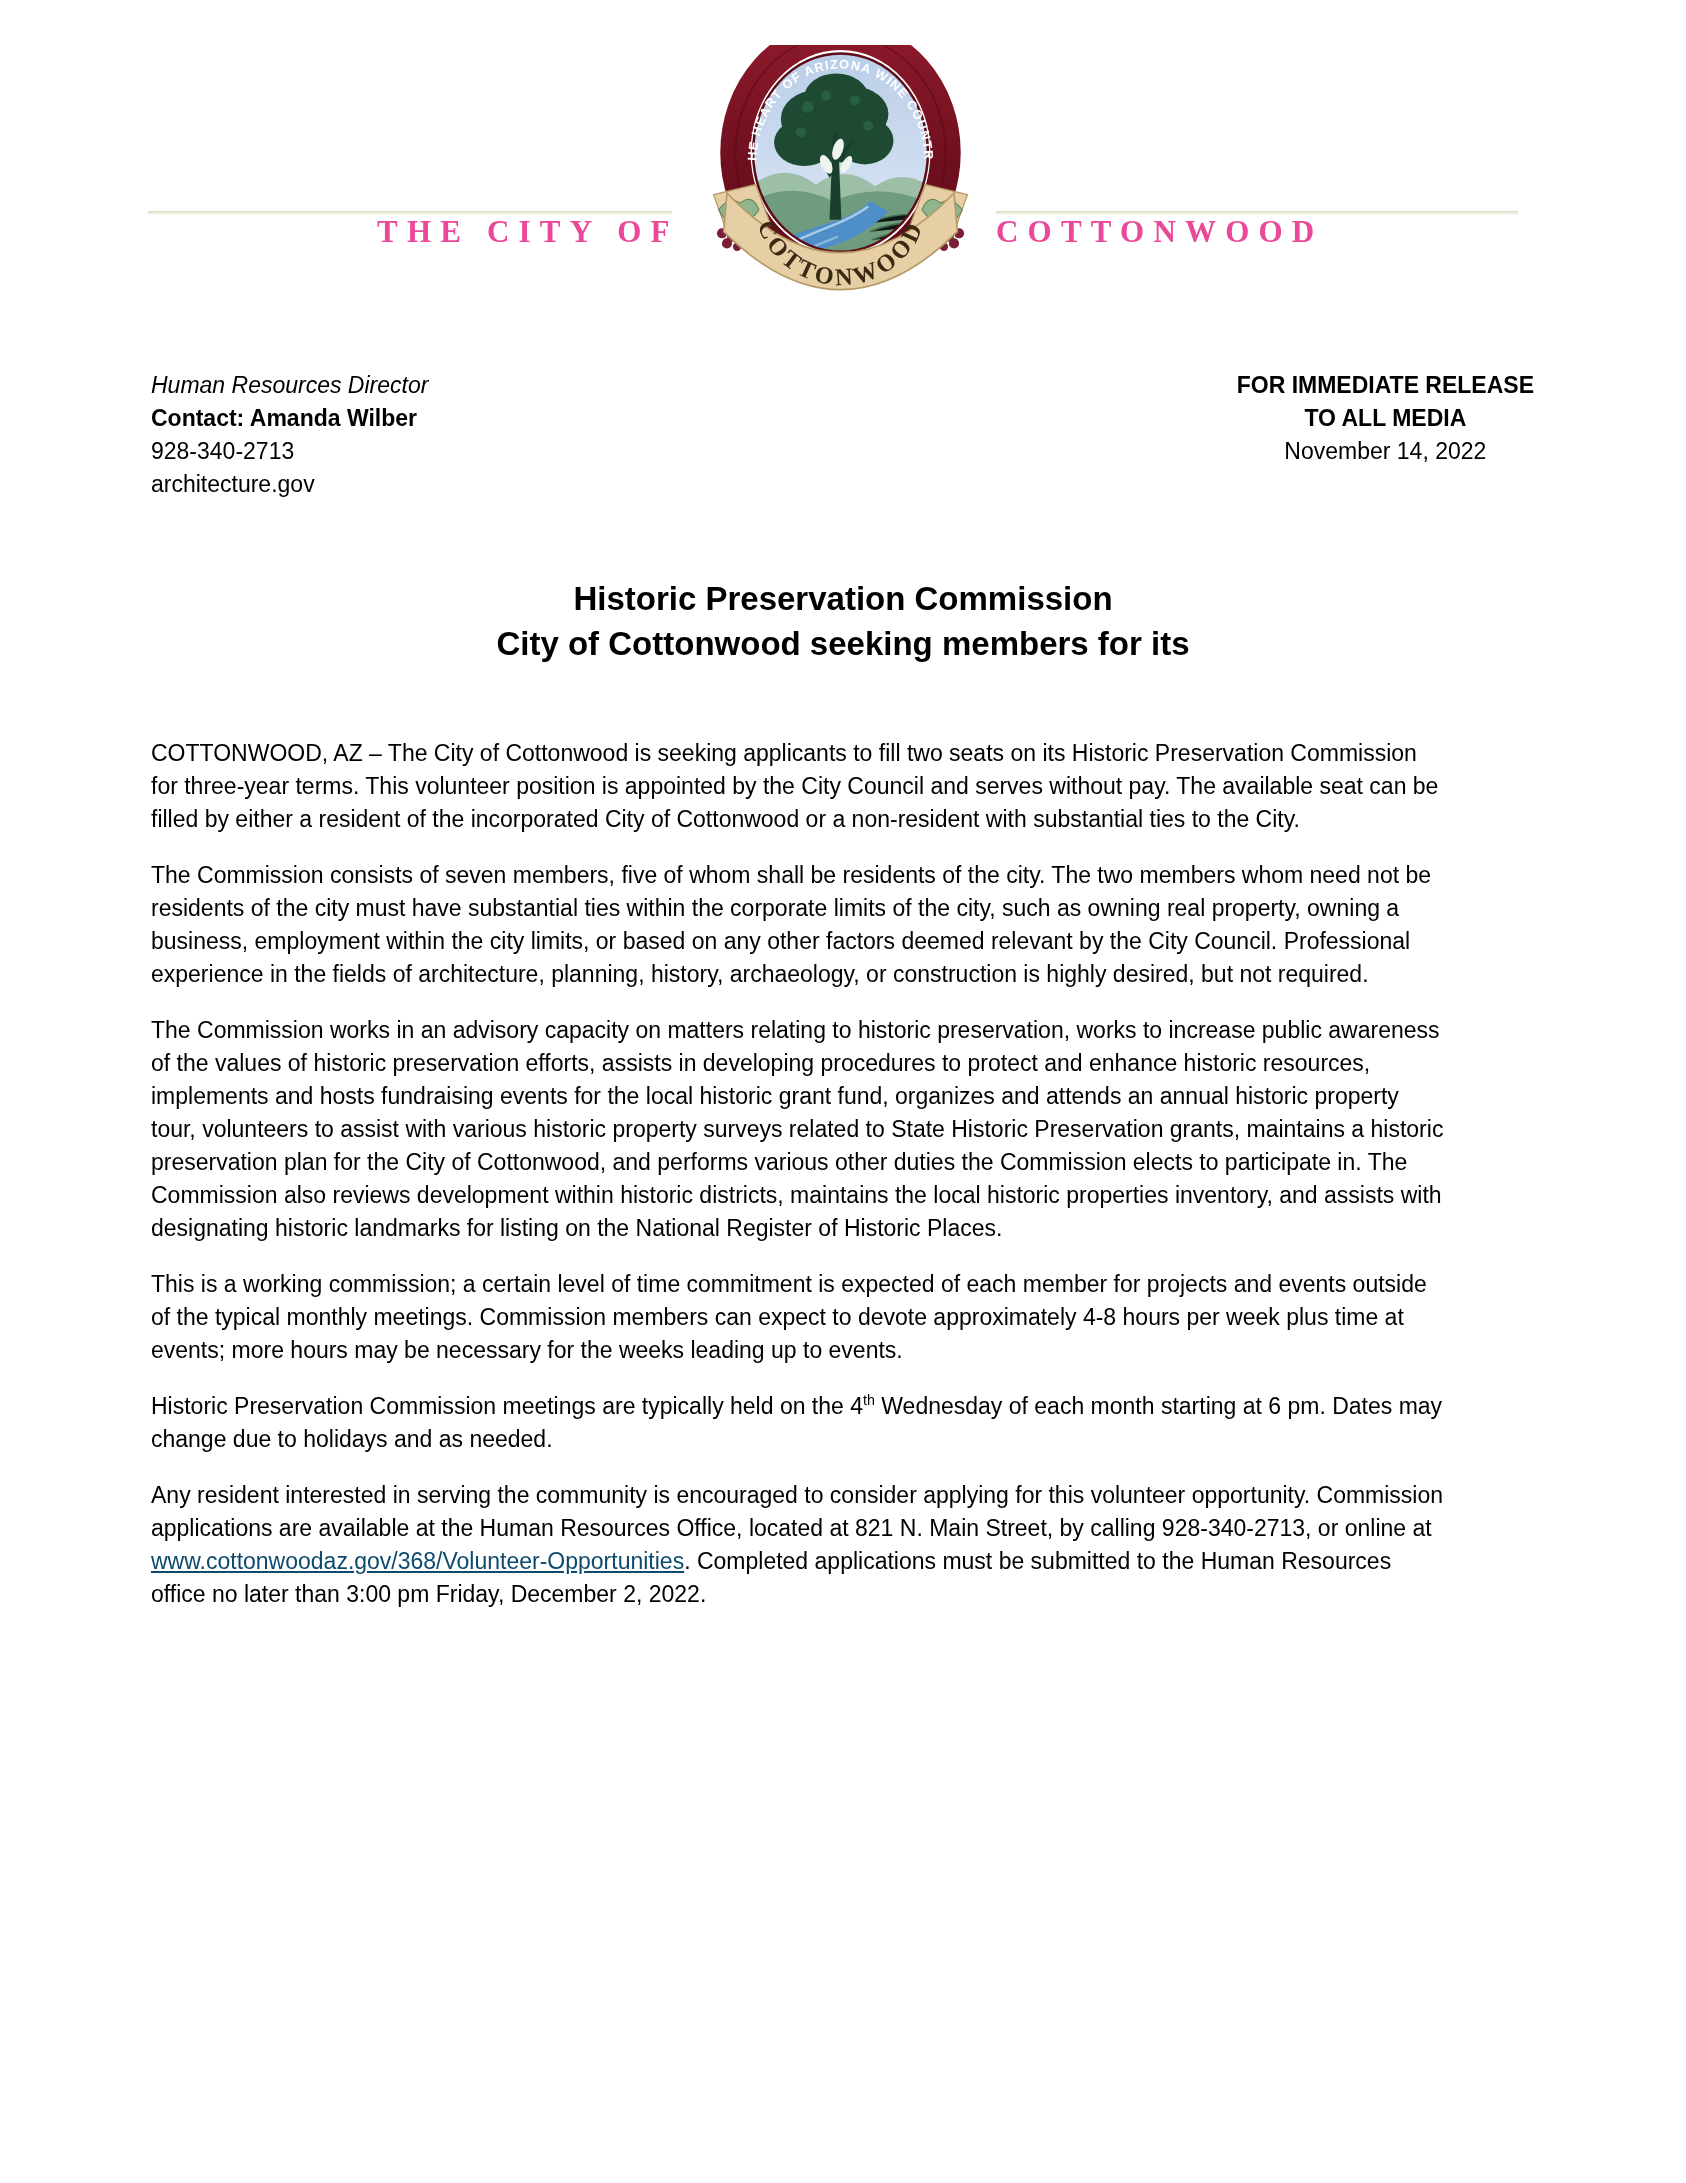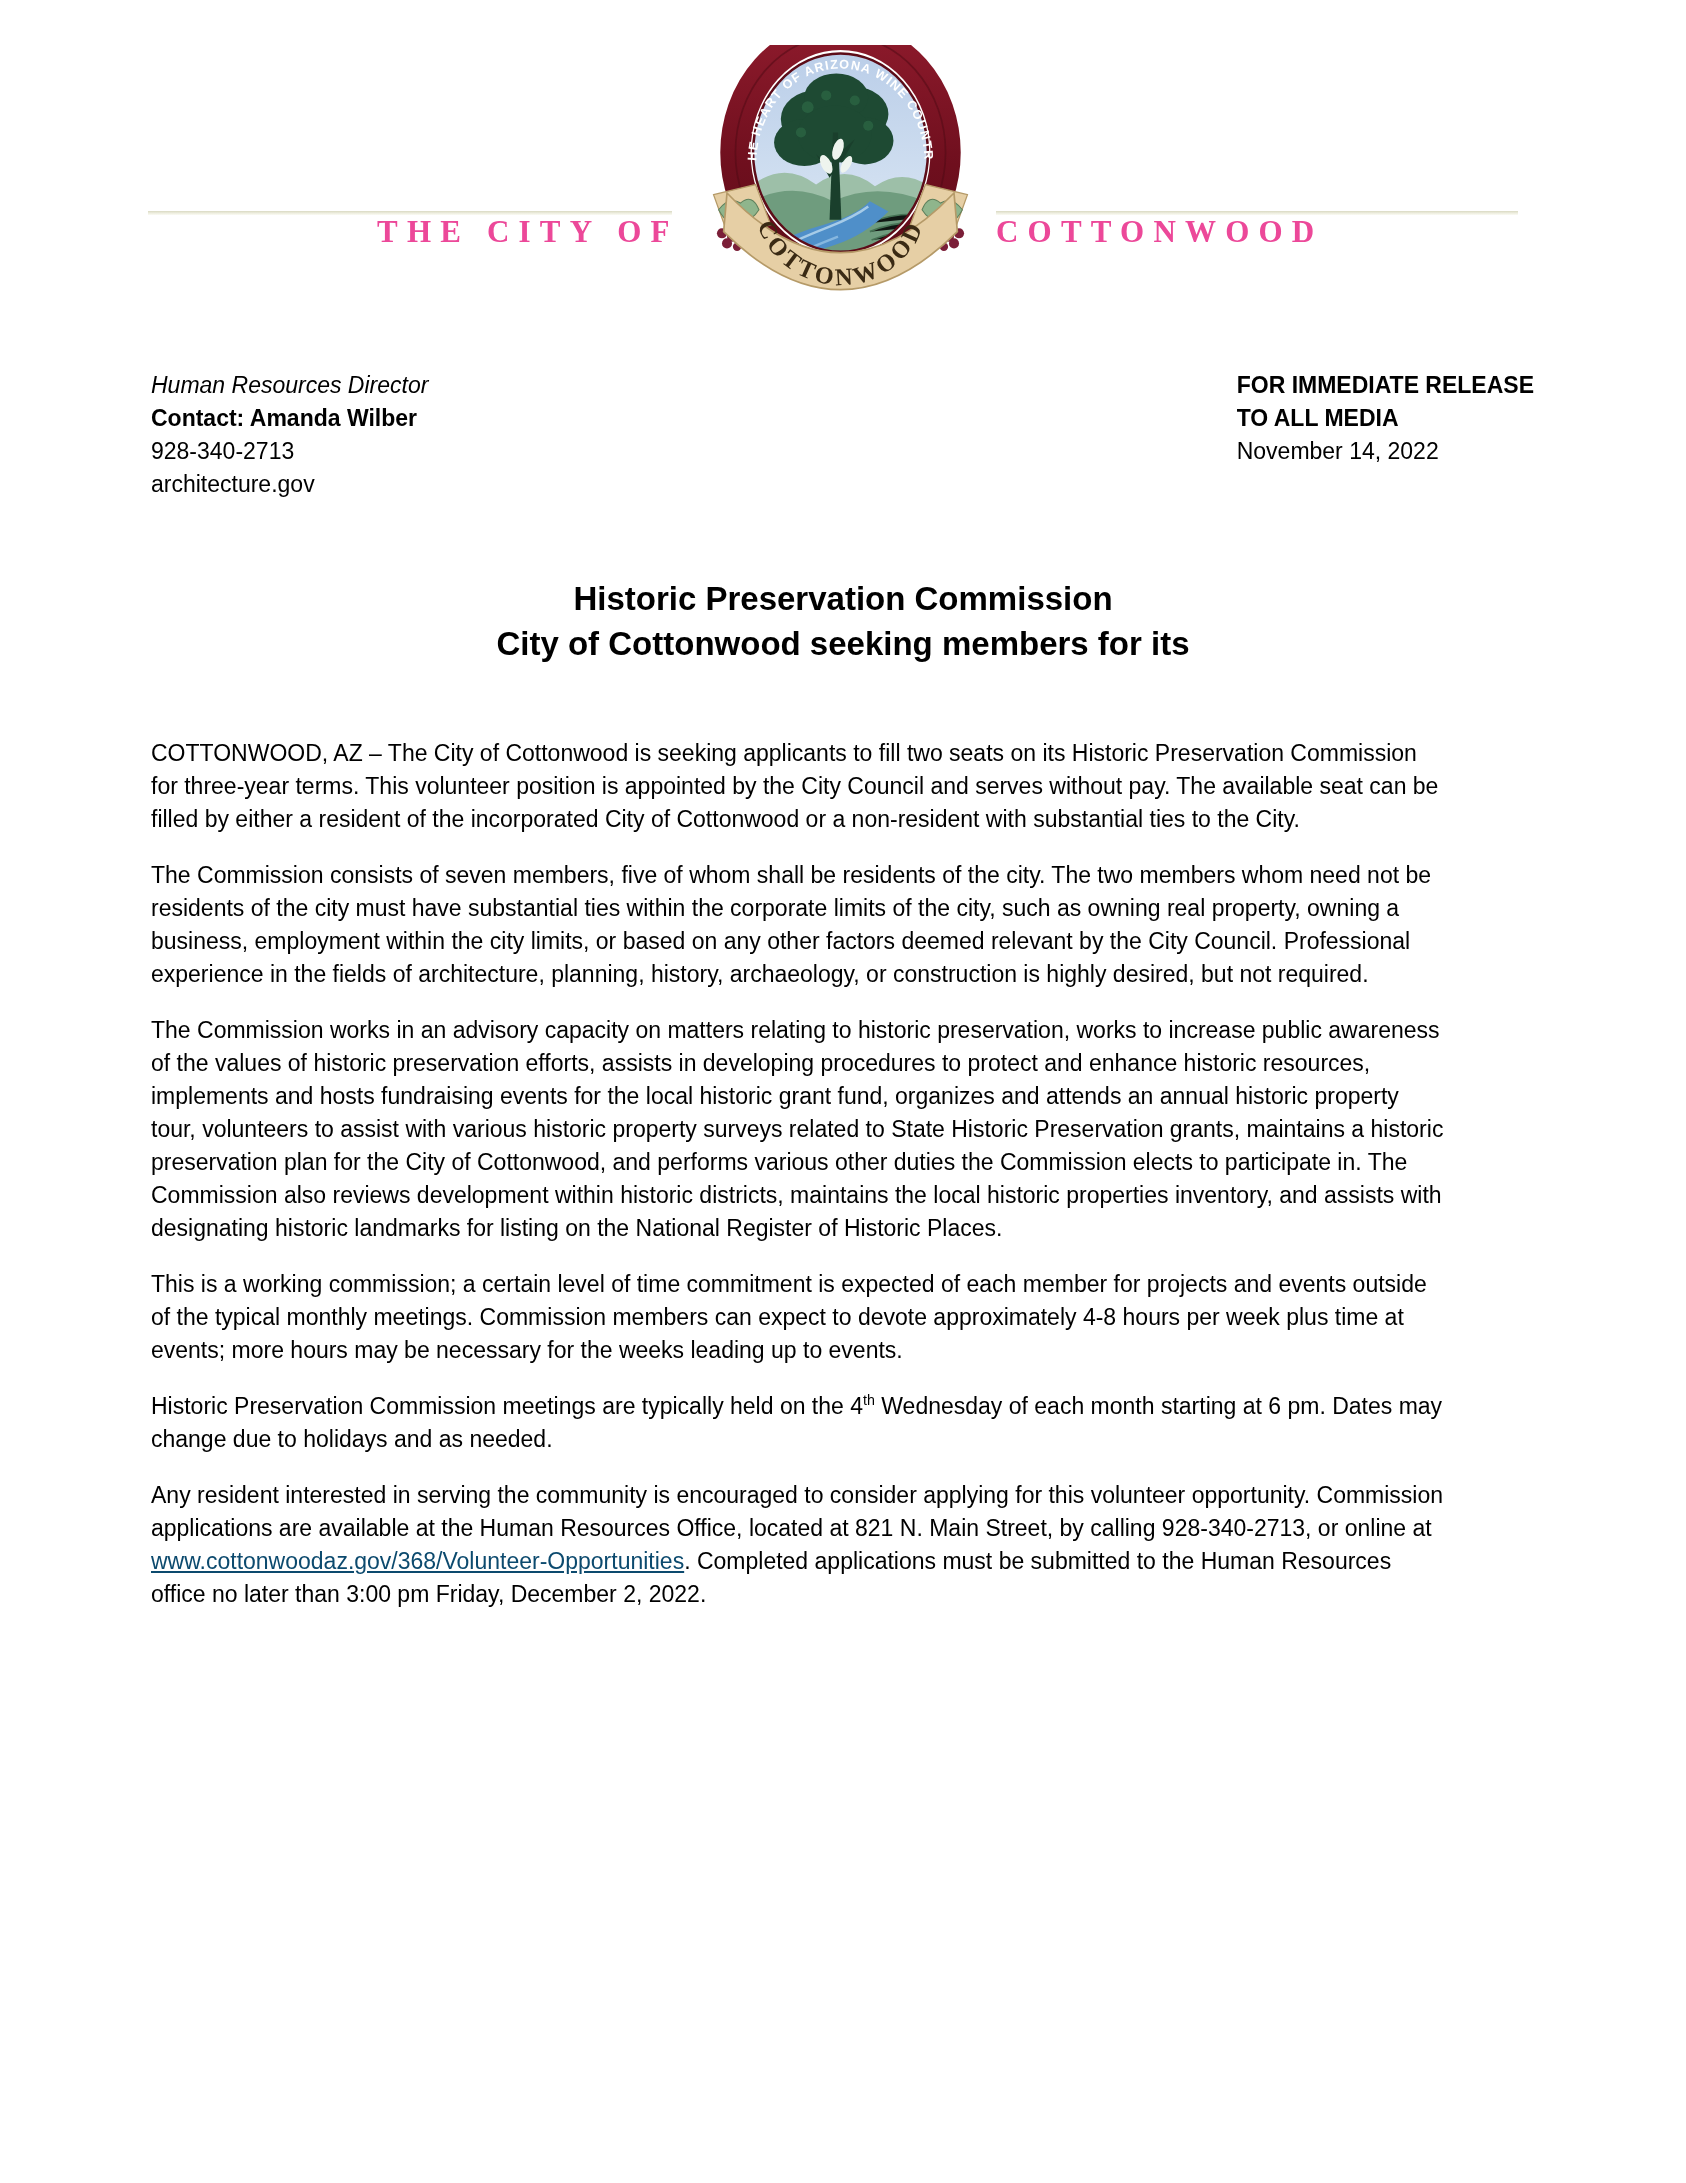--- a/index.html
+++ b/index.html
@@ -74,21 +74,21 @@
     line-height: 33px;
   }
   .contact-block .ln { white-space: nowrap; }
   .contact-block .ln.bold { font-weight: bold; }
   .contact-block .ln.ital { font-style: italic; }
 
   .release-block {
     position: absolute;
     right: 153px;
     top: 369px;
-    text-align: left;
+    text-align: center;
     font-size: 23px;
     line-height: 33px;
   }
   .release-block .ln { white-space: nowrap; }
   .release-block .ln.bold { font-weight: bold; }
 
   
   .headline {
     position: absolute;
     left: 151px;

